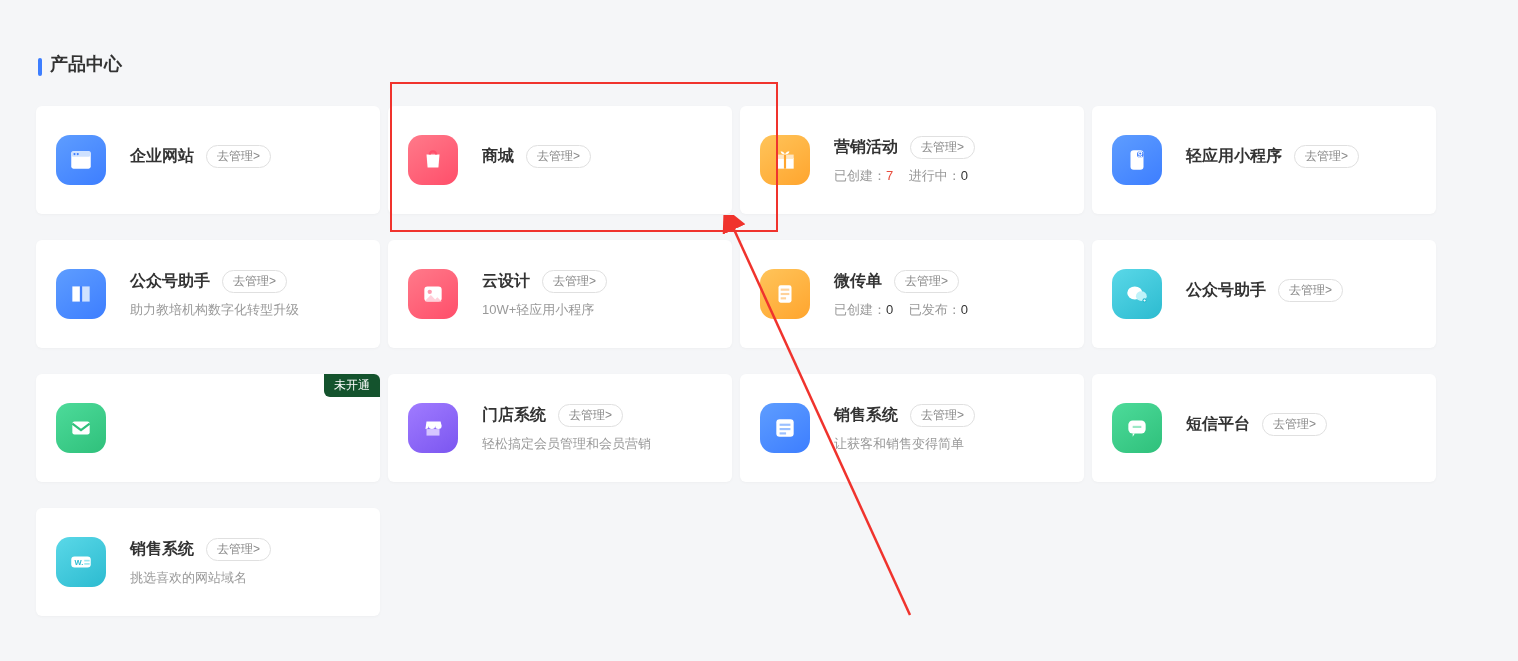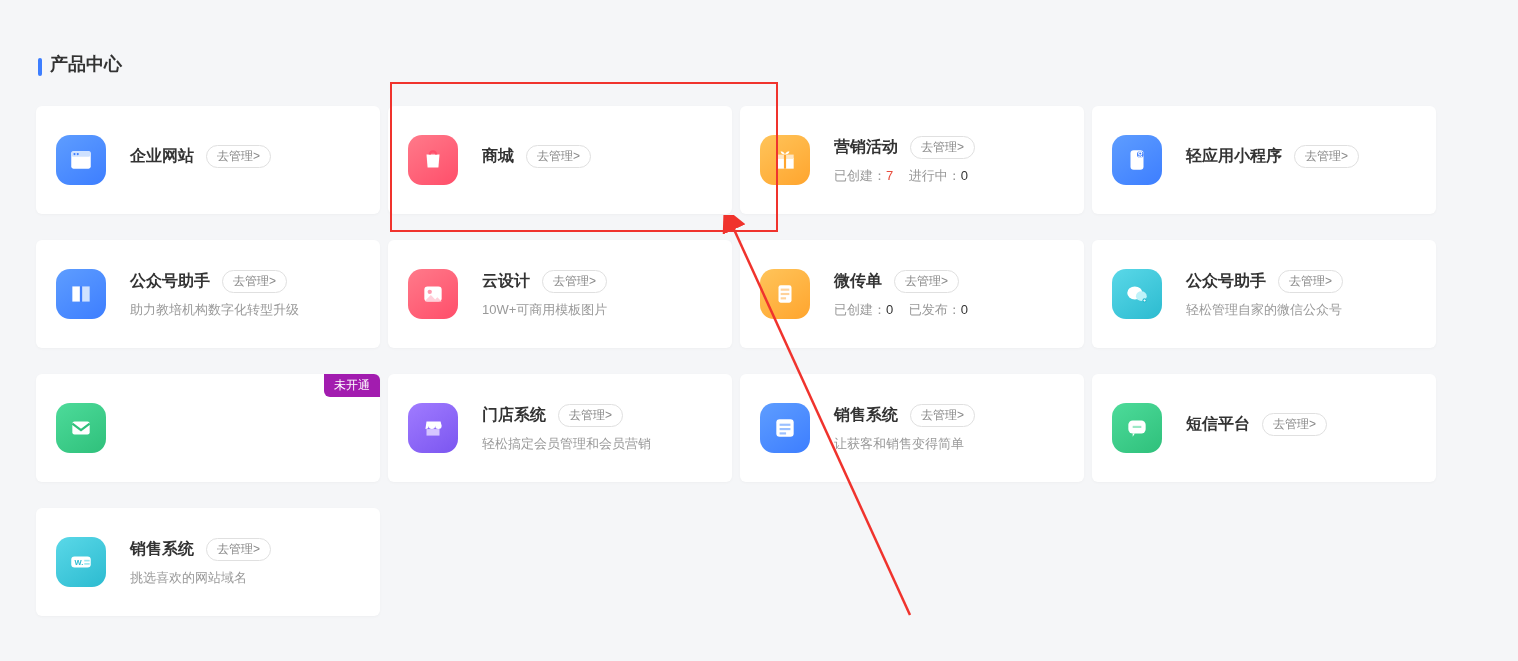--- a/index.html
+++ b/index.html
@@ -80,21 +80,21 @@
     font-size: 13px;
     color: #999;
   }
   .card-sub .num { color: #333; }
   .card-sub .num.red { color: #e74c3c; }
   .card-sub .seg { margin-right: 12px; }
   .tag-badge {
     position: absolute;
     top: 0;
     right: 0;
-    background: #a21caf;
+    background: #14532d;
     color: #fff;
     font-size: 12px;
     padding: 3px 10px;
     border-radius: 0 6px 0 6px;
   }
   .highlight-box {
     position: absolute;
     border: 2px solid #f0332d;
     left: 390px;
     top: 82px;
@@ -220,21 +220,21 @@
           <rect x="4" y="5" width="16" height="14" rx="3" fill="#fff"></rect>
           <circle cx="9" cy="10" r="2" fill="#ff9bb0"></circle>
           <path d="M5 18l5-5 4 4 2-2 4 4H5z" fill="#ffd0da"></path>
         </svg>
     </div>
     <div class="card-body">
       <div class="card-top">
         <span class="card-title">云设计</span>
         <span class="card-btn">去管理&gt;</span>
       </div>
-      <div class="card-sub">10W+可商用模板图片</div>
+      <div class="card-sub">10W+轻应用小程序</div>
     </div>
   </div>
 
   <div class="card">
     <div class="card-icon bg-orange">
       <svg class="ic" viewBox="0 0 24 24">
           <rect x="6" y="4" width="12" height="16" rx="2" fill="#fff"></rect>
           <rect x="8" y="7" width="8" height="2" fill="#ffd29a"></rect>
           <rect x="8" y="11" width="8" height="2" fill="#ffd29a"></rect>
           <rect x="8" y="15" width="5" height="2" fill="#ffd29a"></rect>
@@ -259,21 +259,20 @@
           <ellipse cx="16" cy="14" rx="5" ry="4.5" fill="#bef2f9"></ellipse>
           <circle cx="19" cy="18" r="2" fill="#2cbbd0"></circle>
           <path d="M19 17v2m-1-1h2" stroke="#fff" stroke-width="0.8"></path>
         </svg>
     </div>
     <div class="card-body">
       <div class="card-top">
         <span class="card-title">公众号助手</span>
         <span class="card-btn">去管理&gt;</span>
       </div>
-      <div class="card-sub">轻松管理自家的微信公众号</div>
     </div>
   </div>
 
   <div class="card">
     <div class="tag-badge">未开通</div>
     <div class="card-icon bg-green">
       <svg class="ic" viewBox="0 0 24 24">
           <rect x="4" y="6" width="16" height="12" rx="2" fill="#fff"></rect>
           <path d="M4 8l8 6 8-6" stroke="#2fc07b" stroke-width="2" fill="none"></path>
         </svg>

